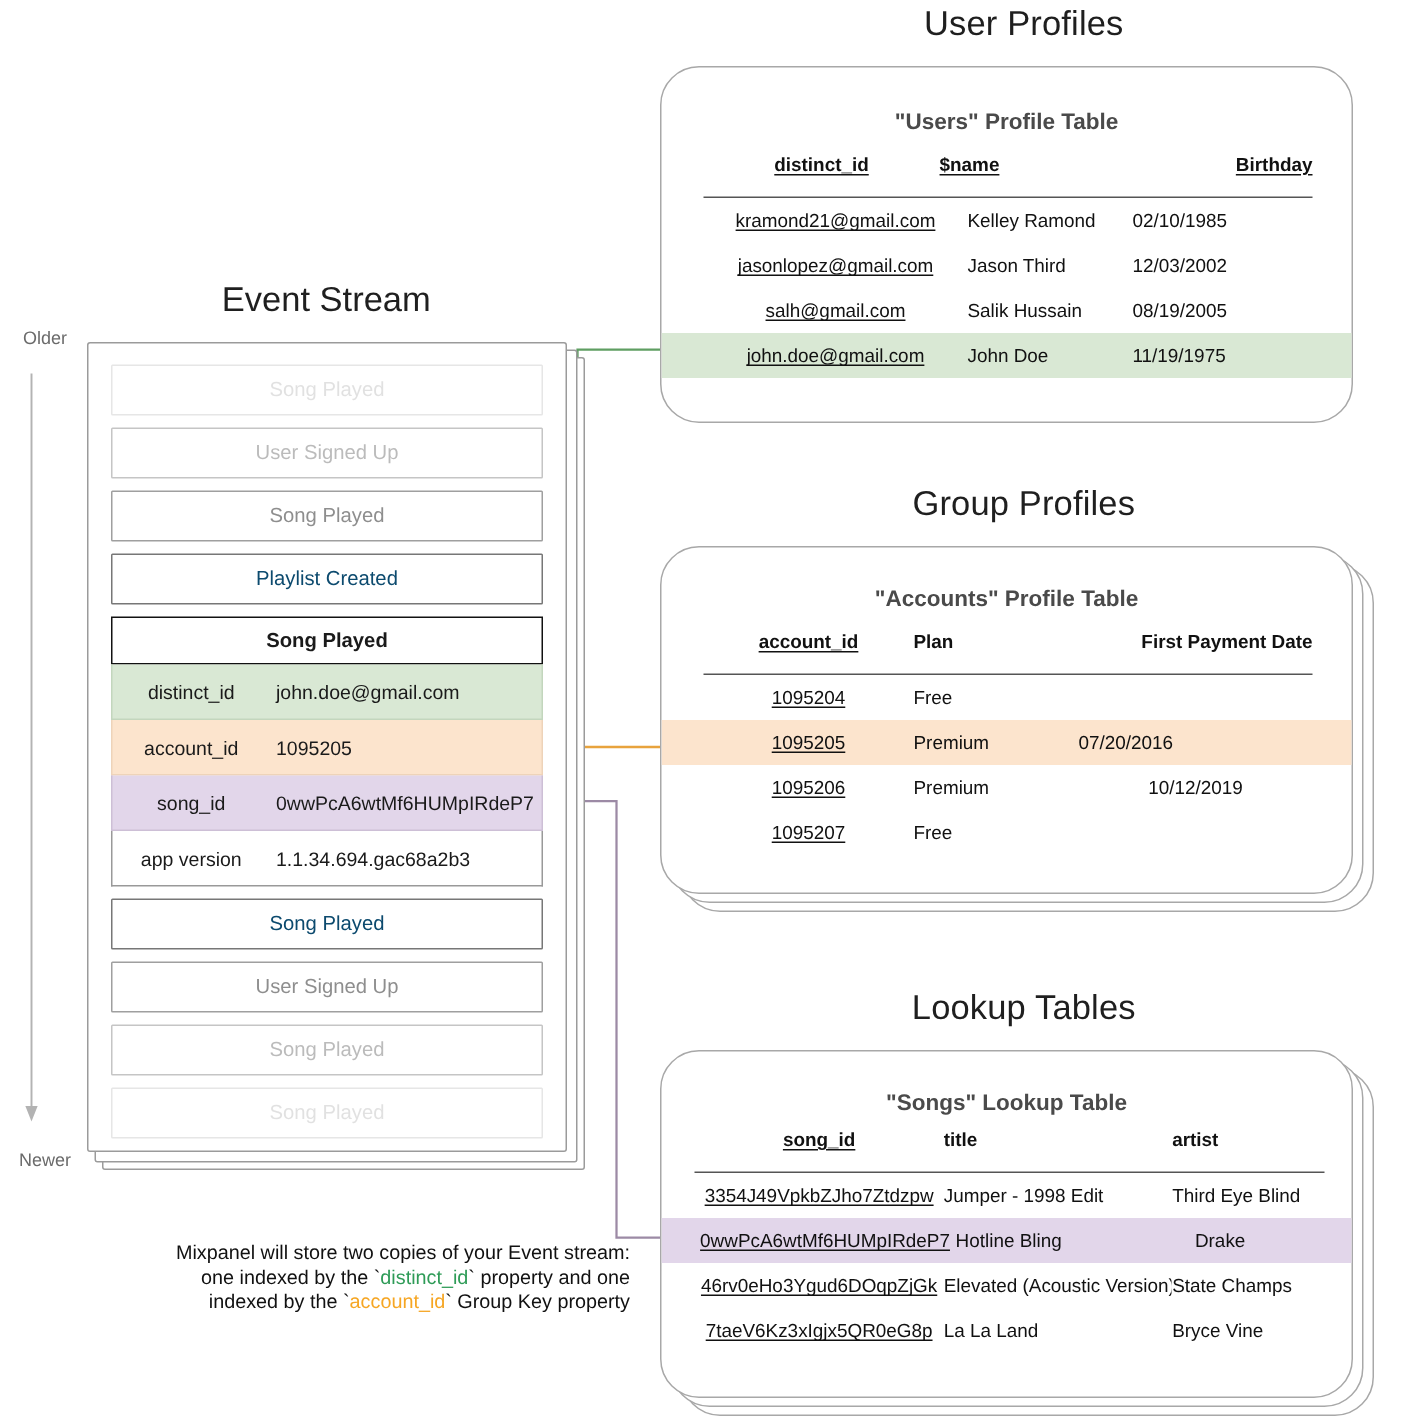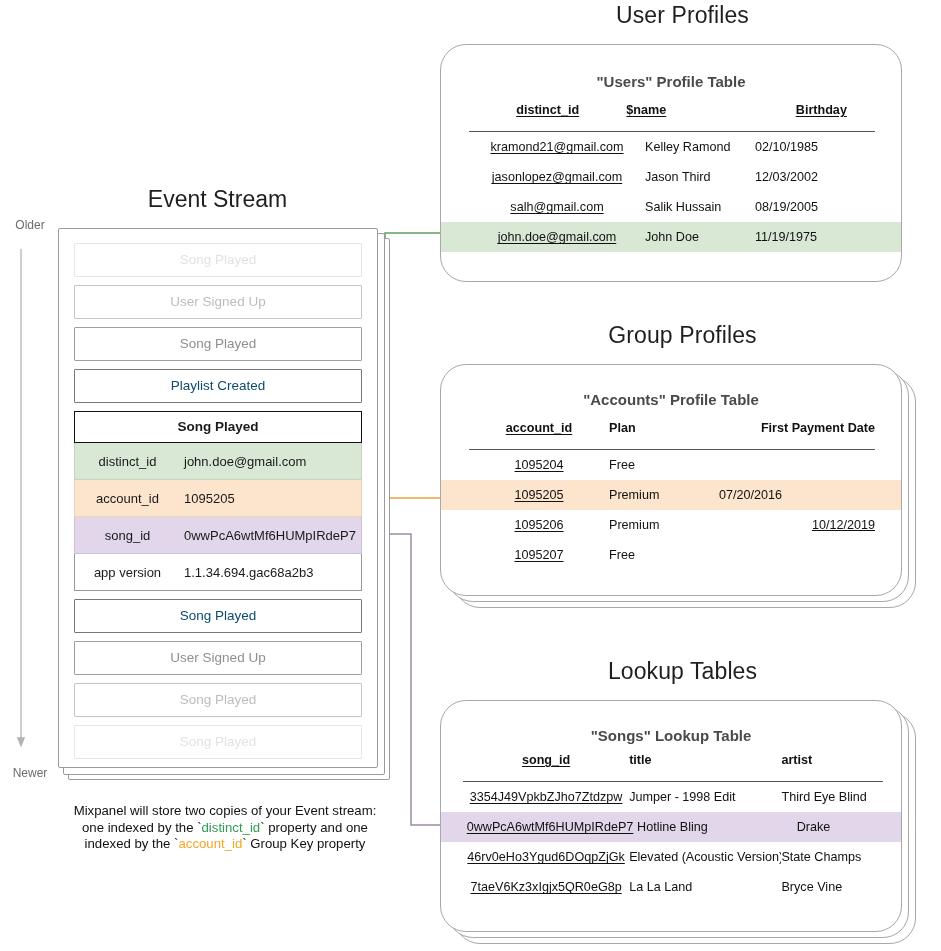--- a/index.html
+++ b/index.html
@@ -79,22 +79,22 @@
   #time-axis{position:absolute;left:0px;top:218px;width:60px;height:565px;}
   .axis-label{
     position:absolute;width:60px;text-align:center;
     font-size:12px;color:#6b6b6b;
   }
   .axis-older{top:0px;}
   .axis-newer{top:548px;}
 
   
   #stream-caption{
-    position:absolute;left:30px;top:803px;width:390px;
-    text-align:center;font-size:13.2px;line-height:16.5px;color:#111;
+    position:absolute;left:30px;top:827px;width:390px;
+    text-align:right;font-size:13.2px;line-height:16.5px;color:#111;
   }
   .tok-green{color:#2e9b57;}
   .tok-orange{color:#f6a623;}
 
   
   .panel{position:absolute;}
   .card-sh{
     position:absolute;border:1.4px solid #a8a8a8;background:#fff;
     border-radius:26px;box-sizing:border-box;
   }
@@ -210,21 +210,21 @@
     </div>
   </div>
 
   <div class="panel" style="left:440px;top:44px;width:470px;height:240px;">
     <div class="card-main" style="width:462px;height:238px;">
       <div class="tbl-title" style="top:28px;">"Users" Profile Table</div>
       <div class="tbl" id="users-tbl" style="left:28px;top:58px;width:406px;">
           <div class="thead">
             <div class="th" style="width: 176px; text-align: center;">distinct_id</div>
             <div class="th" style="width: 110px; text-align: left;">$name</div>
-            <div class="th" style="width: 120px; text-align: center; padding-left: 43px;">Birthday</div>
+            <div class="th" style="width: 120px; text-align: right; padding-left: 43px;">Birthday</div>
           </div>
           <div class="hrule"></div>
           <div class="trow">
             <div class="td idcell" style="width: 176px; text-align: center;">kramond21@gmail.com</div>
             <div class="td" style="width: 110px; text-align: left;">Kelley Ramond</div>
             <div class="td" style="width: 120px; text-align: left;">02/10/1985</div>
           </div>
           <div class="trow">
             <div class="td idcell" style="width: 176px; text-align: center;">jasonlopez@gmail.com</div>
             <div class="td" style="width: 110px; text-align: left;">Jason Third</div>
@@ -262,21 +262,21 @@
             <div class="td" style="width: 156px; text-align: left;"></div>
           </div>
           <div class="trow" style="background: rgb(252, 228, 205); margin-left: -28px; padding-left: 28px; width: 462px; box-sizing: border-box;">
             <div class="td idcell" style="width: 140px; text-align: center;">1095205</div>
             <div class="td" style="width: 110px; text-align: left;">Premium</div>
             <div class="td" style="width: 156px; text-align: left;">07/20/2016</div>
           </div>
           <div class="trow">
             <div class="td idcell" style="width: 140px; text-align: center;">1095206</div>
             <div class="td" style="width: 110px; text-align: left;">Premium</div>
-            <div class="td" style="width: 156px; text-align: right; text-decoration: underline;">10/12/2019</div>
+            <div class="td" style="width: 156px; text-align: center;">10/12/2019</div>
           </div>
           <div class="trow">
             <div class="td idcell" style="width: 140px; text-align: center;">1095207</div>
             <div class="td" style="width: 110px; text-align: left;">Free</div>
             <div class="td" style="width: 156px; text-align: left;"></div>
           </div>
         </div>
     </div>
   </div>
 

